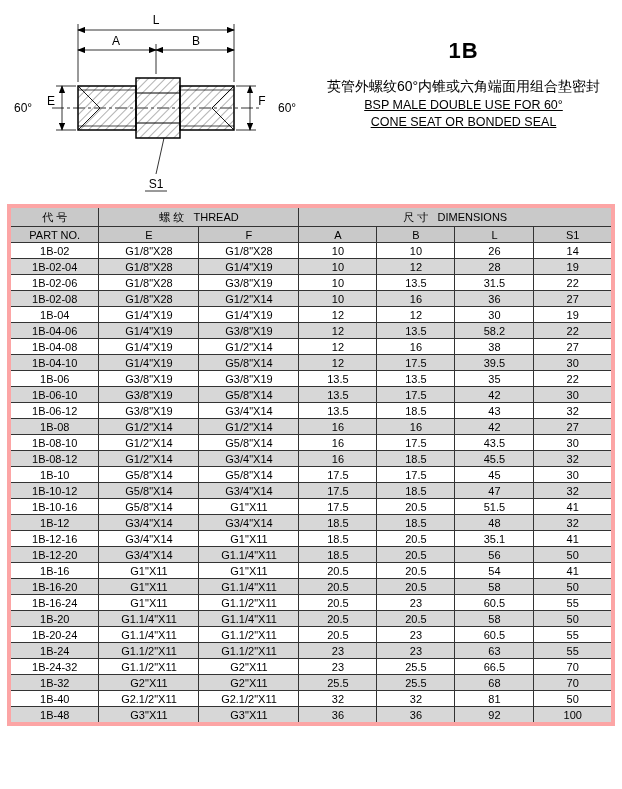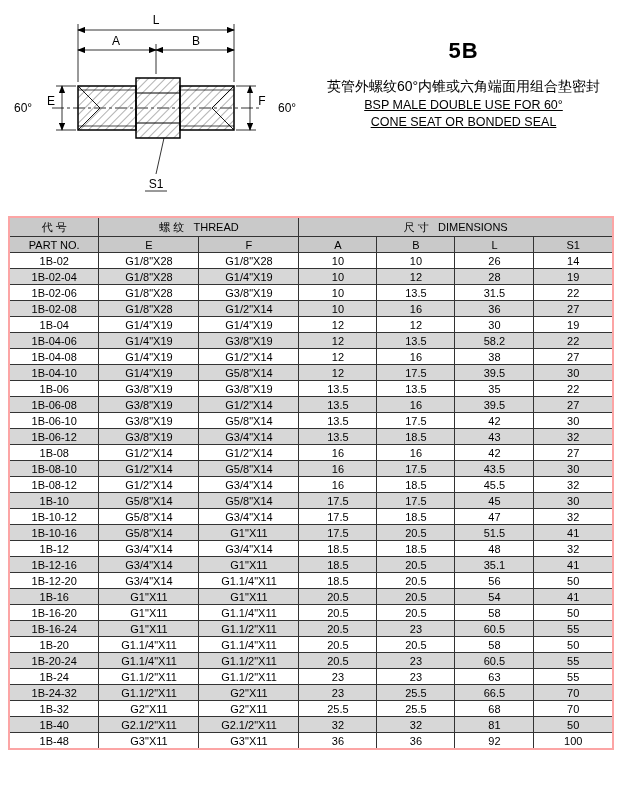--- a/index.html
+++ b/index.html
@@ -19,23 +19,23 @@
   .page{ width:622px; padding:4px 0 6px 0; }
   .top{ display:flex; align-items:flex-start; height:200px; padding:4px 6px 0 6px; }
   .drawing-wrap{ flex:0 0 305px; }
   .title-block{ flex:1; text-align:center; padding-top:30px; }
   .part-series{ font-size:22px; font-weight:bold; letter-spacing:1px; margin-bottom:14px; }
   .sub-cn{ font-size:14px; font-weight:normal; margin-bottom:1px; }
   .sub-en{ font-size:12.5px; line-height:1.35;text-decoration:underline; }
   table{
     border-collapse:collapse;
     width:604px;
-    margin:12px auto;
+    margin:0 auto;
     table-layout:fixed;
-    border:2px solid #fca5a5;
+    border:4px solid #fca5a5;
   }
   th,td{
     border:1px solid var(--border);
     font-size:11px;
     font-weight:normal;
     text-align:center;
     vertical-align:middle;
     padding:1.5px 2px;
     white-space:nowrap;
     overflow:hidden;
@@ -117,21 +117,21 @@
         <text x="8" y="104" text-anchor="start">60°</text>
         <text x="272" y="104" text-anchor="start">60°</text>
 
         <line x1="158" y1="130" x2="150" y2="166" stroke="#000" stroke-width="0.8"></line>
         <text x="150" y="180" text-anchor="middle">S1</text>
         <line x1="139" y1="183" x2="161" y2="183" stroke="#000" stroke-width="0.8"></line>
       </svg>
     </div>
 
     <div class="title-block">
-      <div class="part-series">5B</div>
+      <div class="part-series">1B</div>
       <div class="sub-cn">英管外螺纹60°内锥或六角端面用组合垫密封</div>
       <div class="sub-en">BSP MALE DOUBLE USE FOR 60°</div>
       <div class="sub-en">CONE SEAT OR BONDED SEAL</div>
     </div>
 
   </div>
 
   <table>
     <colgroup>
       <col style="width:90px">
@@ -240,29 +240,20 @@
         <tr>
           <td>1B-06</td>
           <td>G3/8"X19</td>
           <td>G3/8"X19</td>
           <td>13.5</td>
           <td>13.5</td>
           <td>35</td>
           <td>22</td>
         </tr>
         <tr>
-          <td>1B-06-08</td>
-          <td>G3/8"X19</td>
-          <td>G1/2"X14</td>
-          <td>13.5</td>
-          <td>16</td>
-          <td>39.5</td>
-          <td>27</td>
-        </tr>
-        <tr>
           <td>1B-06-10</td>
           <td>G3/8"X19</td>
           <td>G5/8"X14</td>
           <td>13.5</td>
           <td>17.5</td>
           <td>42</td>
           <td>30</td>
         </tr>
         <tr>
           <td>1B-06-12</td>

